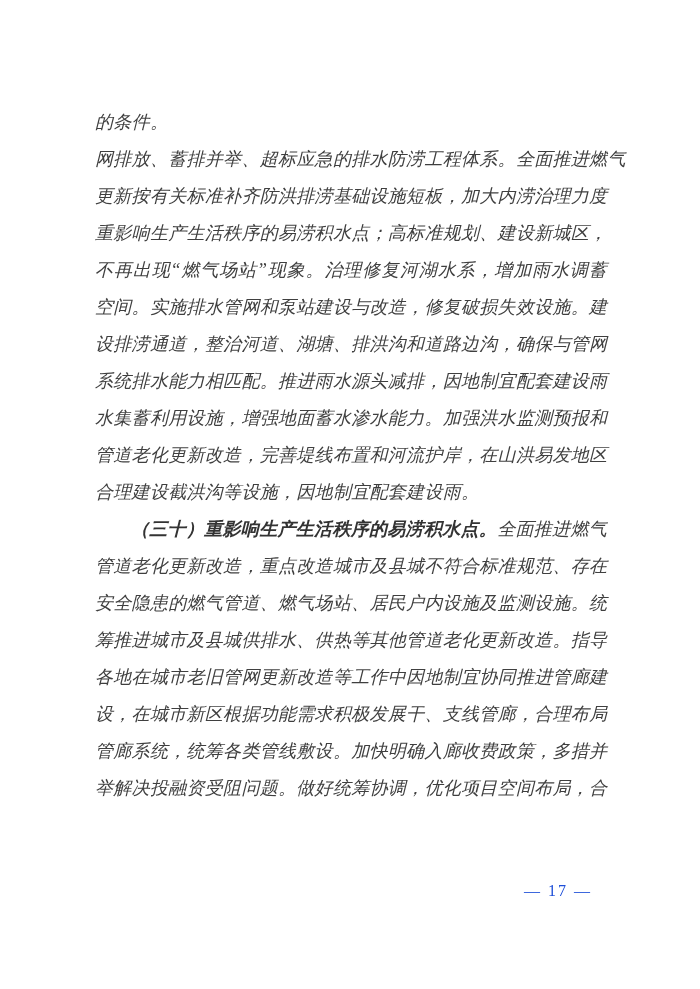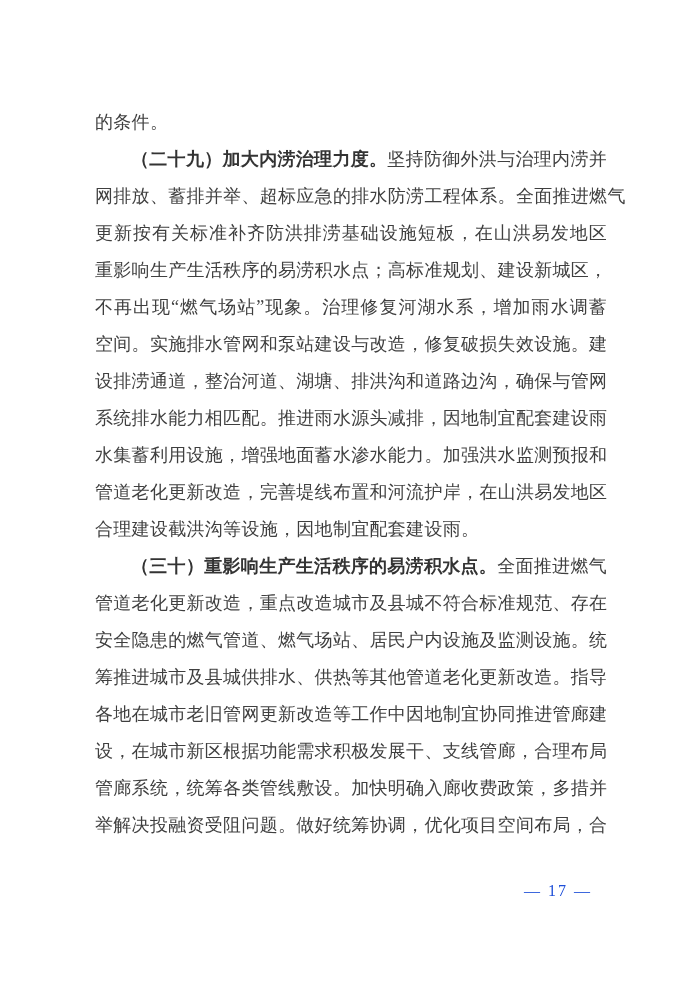--- a/index.html
+++ b/index.html
@@ -19,20 +19,21 @@
     height: 989px;
     background: #ffffff;
   }
   .textblock {
     position: absolute;
     left: 95px;
     top: 104px;
     width: 512px;
     color: #3f3f3f;
     font-size: 18px;
+    font-style: italic;
   }
   .paragraph {
     margin: 0;
   }
   .line {
     height: 37px;
     line-height: 37px;
     text-align: justify;
     text-align-last: justify;
     white-space: nowrap;
@@ -63,23 +64,22 @@
 </style>
 </head>
 <body>
 
 <div class="page">
   <div class="textblock">
       <div class="paragraph">
         <div class="line last-line"><span>的条件。</span></div>
       </div>
       <div class="paragraph">
-        <div class="line first-line"><span class="head">（二十九）加大内涝治理力度。</span><span>坚持防御外洪与治理内涝并</span></div>
         <div class="line"><span>网排放、蓄排并举、超标应急的排水防涝工程体系。全面推进燃气</span></div>
-        <div class="line"><span>更新按有关标准补齐防洪排涝基础设施短板，在山洪易发地区</span></div>
+        <div class="line"><span>更新按有关标准补齐防洪排涝基础设施短板，加大内涝治理力度</span></div>
         <div class="line"><span>重影响生产生活秩序的易涝积水点；高标准规划、建设新城区，</span></div>
         <div class="line"><span>不再出现“燃气场站”现象。治理修复河湖水系，增加雨水调蓄</span></div>
         <div class="line"><span>空间。实施排水管网和泵站建设与改造，修复破损失效设施。建</span></div>
         <div class="line"><span>设排涝通道，整治河道、湖塘、排洪沟和道路边沟，确保与管网</span></div>
         <div class="line"><span>系统排水能力相匹配。推进雨水源头减排，因地制宜配套建设雨</span></div>
         <div class="line"><span>水集蓄利用设施，增强地面蓄水渗水能力。加强洪水监测预报和</span></div>
         <div class="line"><span>管道老化更新改造，完善堤线布置和河流护岸，在山洪易发地区</span></div>
         <div class="line last-line"><span>合理建设截洪沟等设施，因地制宜配套建设雨。</span></div>
       </div>
       <div class="paragraph">

